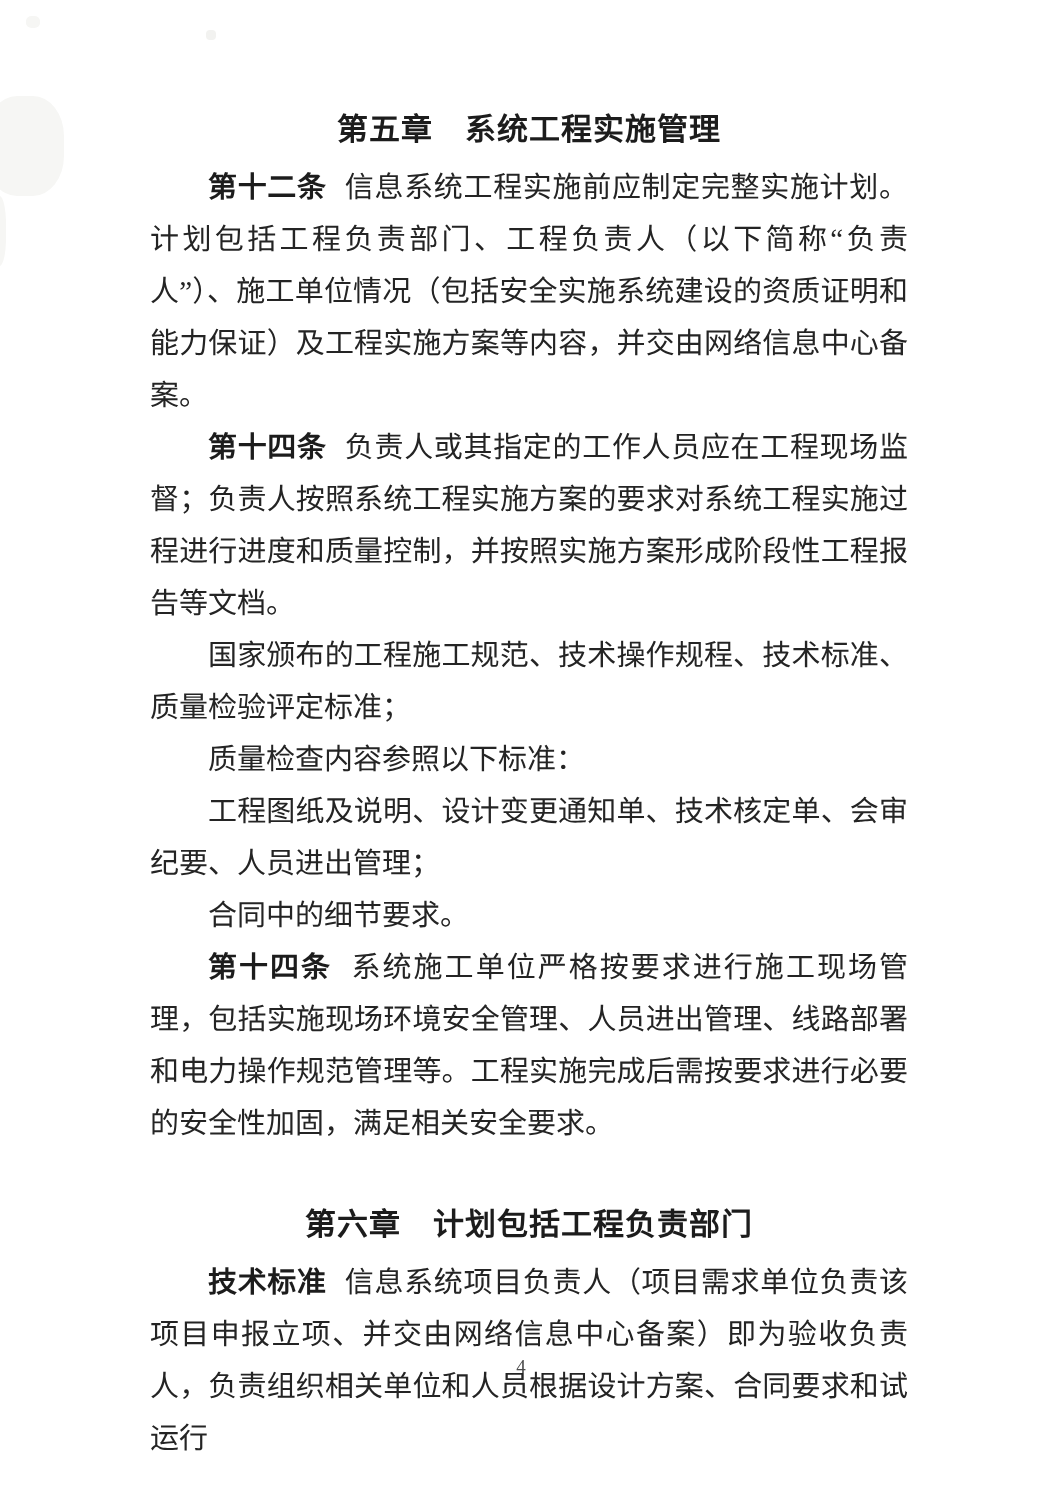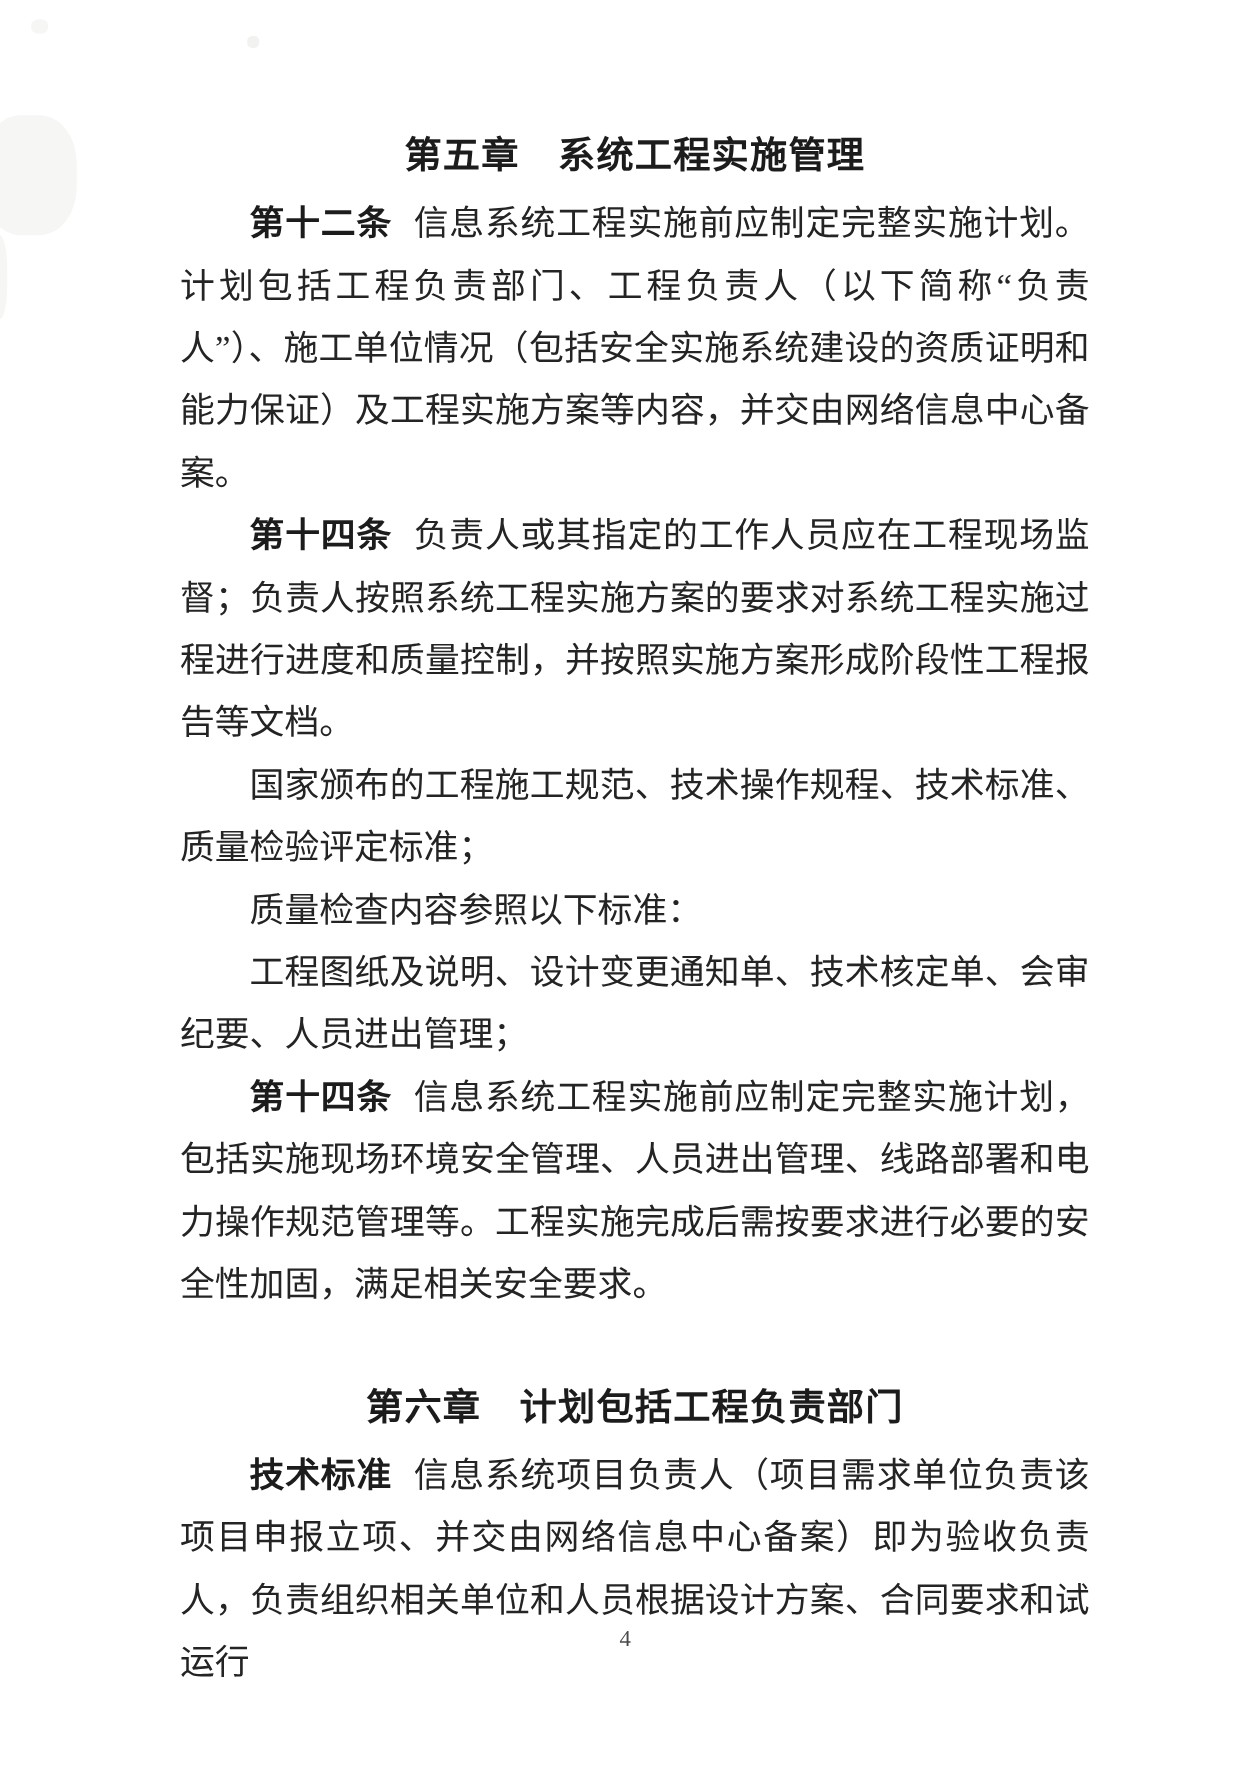--- a/index.html
+++ b/index.html
@@ -83,21 +83,22 @@
   <div class="artifact a4"></div>
 
   <div class="content" id="content">
       <section class="chapter">
         <h2 class="chapter-title">第五章　系统工程实施管理</h2>
         <p class="para"><span class="lead">第十二条</span><span class="lead-gap"></span><span>信息系统工程实施前应制定完整实施计划。计划包括工程负责部门、工程负责人（以下简称“负责人”）、施工单位情况（包括安全实施系统建设的资质证明和能力保证）及工程实施方案等内容，并交由网络信息中心备案。</span></p>
         <p class="para"><span class="lead">第十四条</span><span class="lead-gap"></span><span>负责人或其指定的工作人员应在工程现场监督；负责人按照系统工程实施方案的要求对系统工程实施过程进行进度和质量控制，并按照实施方案形成阶段性工程报告等文档。</span></p>
         <p class="para"><span>国家颁布的工程施工规范、技术操作规程、技术标准、质量检验评定标准；</span></p>
         <p class="para"><span>质量检查内容参照以下标准：</span></p>
         <p class="para"><span>工程图纸及说明、设计变更通知单、技术核定单、会审纪要、人员进出管理；</span></p>
-        <p class="para"><span class="lead">第十四条</span><span class="lead-gap"></span><span>信息系统工程实施前应制定完整实施计划，包括实施现场环境安全管理、人员进出管理、线路部署和电力操作规范管理等。工程实施完成后需按要求进行必要的安全性加固，满足相关安全要求。</span></p>
+        <p class="para"><span>合同中的细节要求。</span></p>
+        <p class="para"><span class="lead">第十四条</span><span class="lead-gap"></span><span>系统施工单位严格按要求进行施工现场管理，包括实施现场环境安全管理、人员进出管理、线路部署和电力操作规范管理等。工程实施完成后需按要求进行必要的安全性加固，满足相关安全要求。</span></p>
       </section>
       <section class="chapter">
         <h2 class="chapter-title">第六章　计划包括工程负责部门</h2>
         <p class="para"><span class="lead">技术标准</span><span class="lead-gap"></span><span>信息系统项目负责人（项目需求单位负责该项目申报立项、并交由网络信息中心备案）即为验收负责人，负责组织相关单位和人员根据设计方案、合同要求和试运行</span></p>
       </section>
     </div>
 
   <div class="page-number">4</div>
 </div>
 

